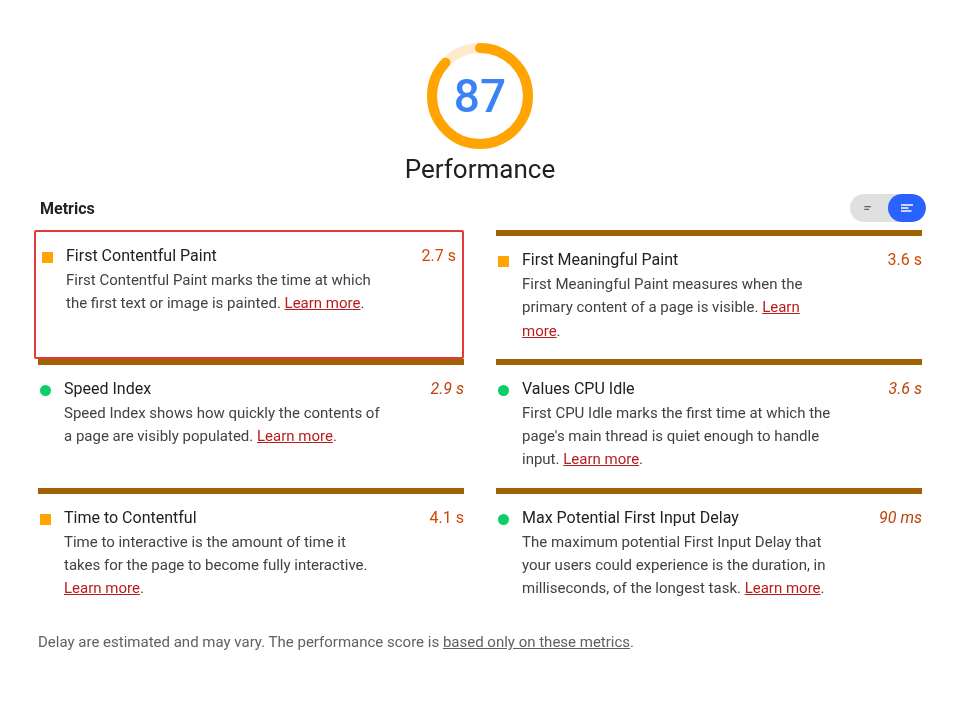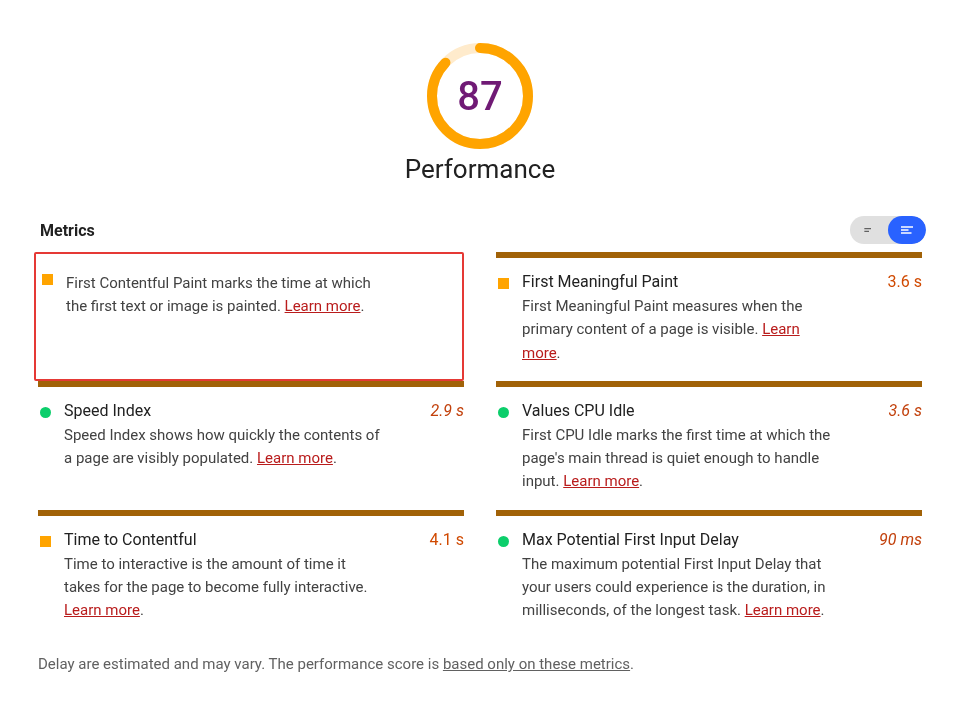--- a/index.html
+++ b/index.html
@@ -22,38 +22,38 @@
       width: 112px;
       height: 112px;
     }
     .gauge svg { transform: rotate(-90deg); }
     .gauge .score {
       position: absolute;
       inset: 0;
       display: flex;
       align-items: center;
       justify-content: center;
-      font-size: 40px;
+      font-size: 46px;
       font-weight: 500;
-      color: #701a75;
+      color: #3b82f6;
     }
     .gauge-label {
       margin-top: 2px;
       font-size: 26px;
       font-weight: 400;
       color: #212121;
     }
 
     
     .metrics-header {
       display: flex;
       justify-content: space-between;
       align-items: center;
       padding: 0 34px 0 40px;
-      margin-top: 32px;
+      margin-top: 10px;
     }
     .metrics-header h2 {
       font-size: 16px;
       font-weight: 700;
     }
     .toggle {
       display: flex;
       background: #e0e0e0;
       border-radius: 20px;
       height: 28px;
@@ -165,20 +165,24 @@
           <line x1="4" y1="12" x2="14" y2="12"></line>
           <line x1="4" y1="16" x2="18" y2="16"></line>
       </svg>
     </span>
   </div>
 </div>
 
 <div class="metrics" id="metrics-grid">
     <div class="metric highlighted">
       <span class="marker avg"></span>
+      <div class="metric-head">
+        <span class="title">First Contentful Paint</span>
+        <span class="value avg">2.7&nbsp;s</span>
+      </div>
       <div class="desc"><span>First Contentful Paint marks the time at which the first text or image is painted. </span><a class="learn" href="#">Learn more</a>.</div>
     </div>
     <div class="metric">
       <span class="marker avg"></span>
       <div class="metric-head">
         <span class="title">First Meaningful Paint</span>
         <span class="value avg">3.6&nbsp;s</span>
       </div>
       <div class="desc"><span>First Meaningful Paint measures when the primary content of a page is visible. </span><a class="learn" href="#">Learn more</a>.</div>
     </div>

